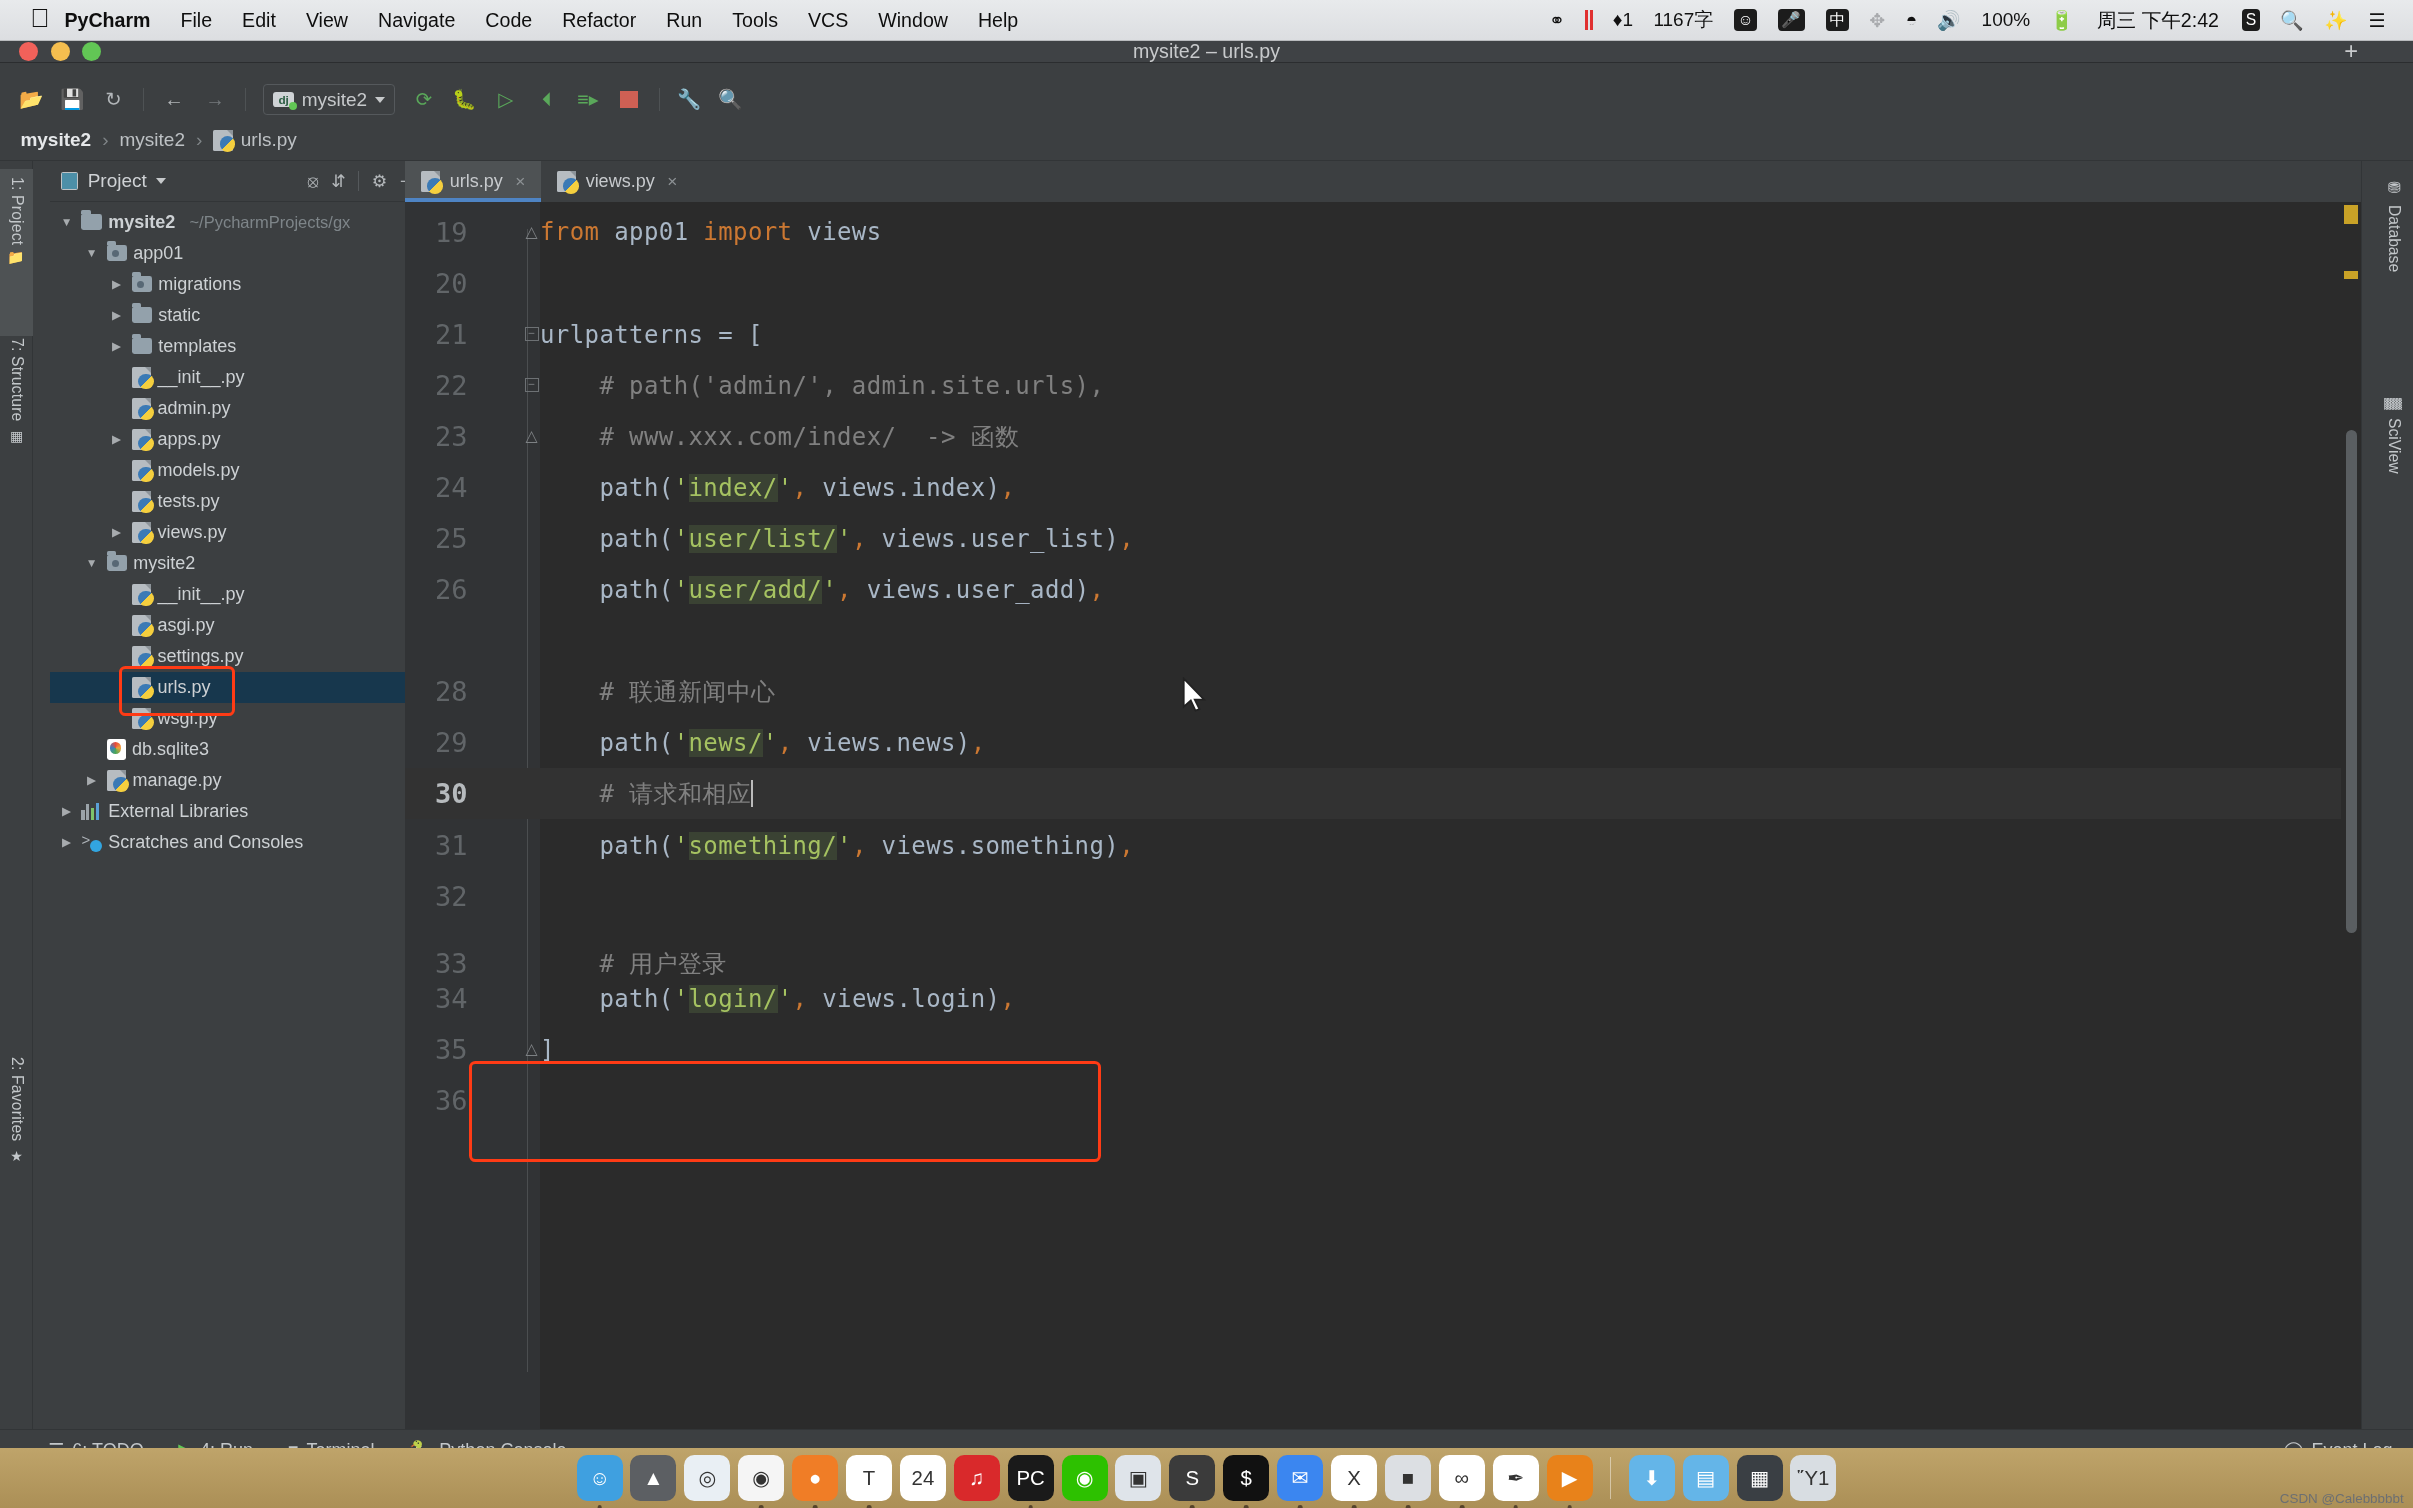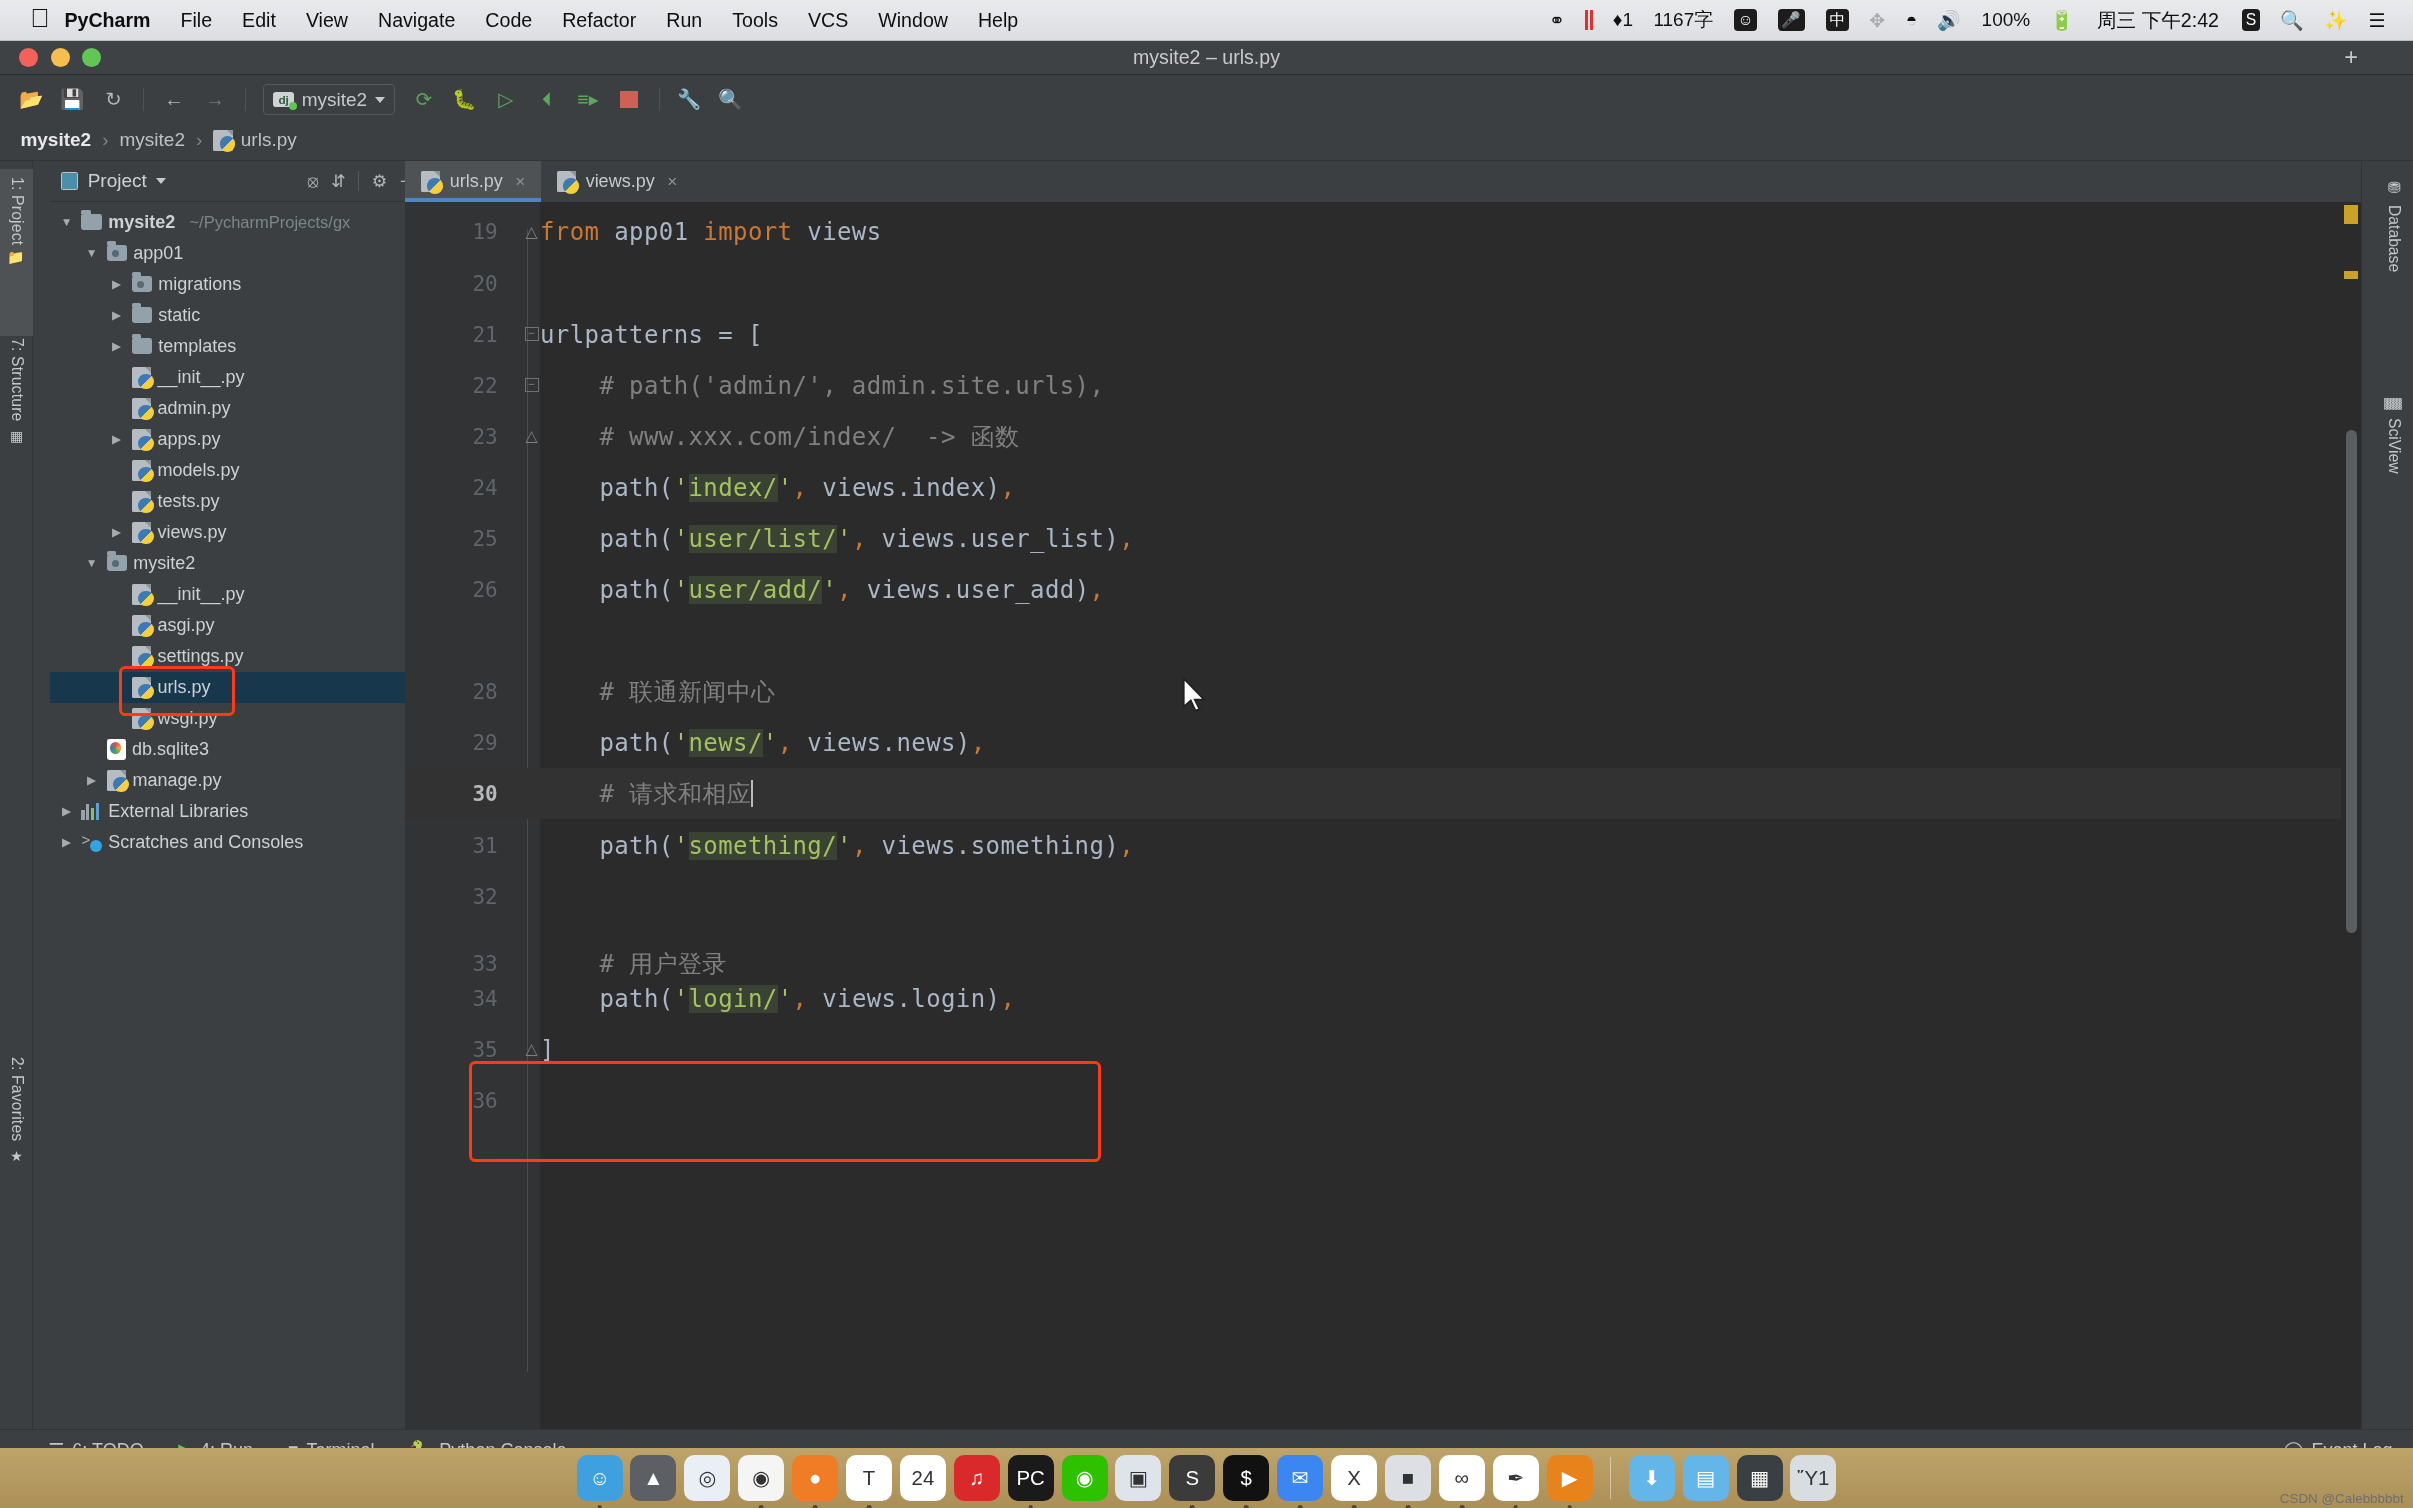--- a/index.html
+++ b/index.html
@@ -29,21 +29,21 @@
   .badge-dark {
     background: #1c1c1c; color: #fff; border-radius: 3.9px;
     font-size: 15.7px; padding: 1.6px 3.9px; line-height: 1.15; display:inline-block;
   }
   .red-bars { display:flex; gap:2.4px; padding: 0 9.4px;}
   .red-bars i { display:block; width:3.1px; height:20.4px; background:#e03030; }
   .mb-time { font-size: 19.6px; color: #0e0e0e; padding: 0 12.6px; }
 
   
   .titlebar {
-    position: absolute; top: 41px; left: 0; width: 2413px; height: 34px;
+    position: absolute; top: 41px; left: 0; width: 2413px; height: 22px;
     background: #3f4245; display: flex; align-items: center;
     border-bottom: 0.8px solid #2b2d2f;
   }
   .traffic { display: flex; gap: 12.6px; margin-left: 19px; }
   .traffic span { width: 19px; height: 19px; border-radius: 50%; display:block;}
   .tl-red { background: #f2615a; } .tl-yel { background: #f5be4f; } .tl-grn { background: #62c655; }
   .win-title {
     position:absolute; left:0; right:0; text-align:center;
     font-size: 19.6px; color: #c8cacc;
   }
@@ -155,21 +155,21 @@
     position:absolute; top:0; left:0; width: 110px; height:100%; background:#313335;
   }
   .fold-col { position:absolute; top:0; left:110px; width: 25px; height:100%; background:#313335;}
   .fold-line{ position:absolute; left:11.8px; top:0; bottom:0; width:1.6px; background:#4b4e50;}
   .code-body { position:absolute; top:0; left:0; right:0; bottom:0; }
   .ln {
     position:absolute; left:0; right:0; height: 51px; display:flex; align-items:center;
     font-family:"DejaVu Sans Mono", monospace; font-size: 24px;
   }
   .ln .num {
-    width:110px; text-align:right; padding-right: 17.3px; color:#616568; font-size:21px;
+    width:110px; text-align:center; padding-right: 17.3px; color:#616568; font-size:27px;
     flex:0 0 110px;
   }
   .ln .num.cur { color:#b6babd; font-weight:bold;}
   .ln .txt { padding-left: 25px; white-space:pre; color:#a9b7c6; letter-spacing:0.4px;}
   .ln.curline { background:#323232; }
   .kw { color:#cc7832; }
   .cm { color:#808080; }
   .str { color:#a5c261; }
   .strbg { background:#3a4233; }
   .pun { color:#cc7832; }

